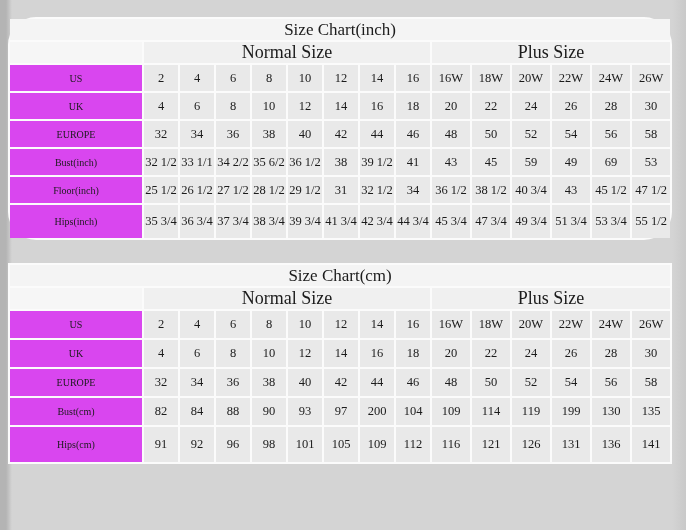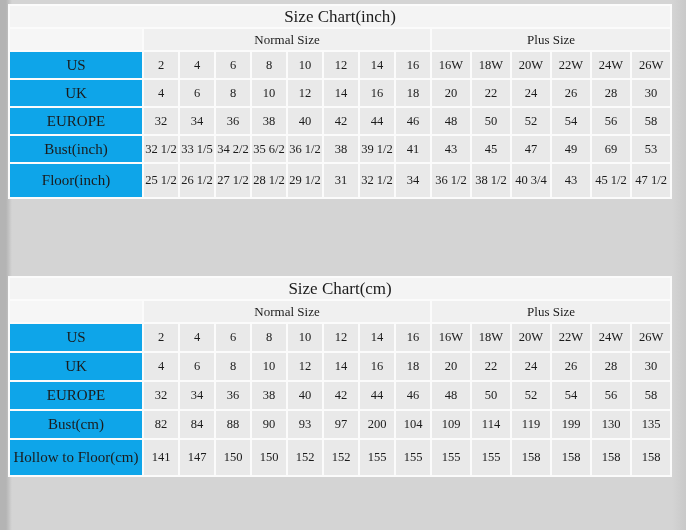--- a/index.html
+++ b/index.html
@@ -15,47 +15,47 @@
   }
   table.size-chart {
     position: absolute;
     left: 8px;
     width: 664px;
     table-layout: fixed;
     border-collapse: separate;
     border-spacing: 2px;
     background: #fbfbfb;
   }
-  #table-inch { top: 4px; }
-  #table-cm   { top: 276px; }
+  #table-inch { top: 17px; border-radius: 28px; }
+  #table-cm   { top: 263px; }
   col.c-label { width: 132px; }
   col.c-n     { width: 34px; }
   col.c-p     { width: 38px; }
   td {
     text-align: center;
     vertical-align: middle;
     color: #1b1b1b;
     white-space: nowrap;
     overflow: hidden;
     padding: 0;
   }
   .title-cell {
     background: #f4f4f4;
     font-size: 17px;
     height: 21px;
   }
   .group-empty-cell { background: #f6f6f6; height: 21px; }
   .group-cell {
     background: #f0f0f0;
-    font-size: 13px;
+    font-size: 18px;
     height: 21px;
   }
   .label-cell {
-    background: #0ea5e9;
-    font-size: 15px;
+    background: #d946ef;
+    font-size: 10px;
     height: 26px;
   }
   .data-cell {
     background: #e9e9e9;
     font-size: 12.5px;
   }
   #table-cm .label-cell { height: 27px; }
   tbody tr:last-child .label-cell,
   tbody tr:last-child .data-cell { height: 33px; }
   #table-cm tbody tr:last-child .label-cell,
@@ -142,30 +142,30 @@
           <td class="data-cell">48</td>
           <td class="data-cell">50</td>
           <td class="data-cell">52</td>
           <td class="data-cell">54</td>
           <td class="data-cell">56</td>
           <td class="data-cell">58</td>
         </tr>
         <tr>
           <td class="label-cell">Bust(inch)</td>
           <td class="data-cell">32 1/2</td>
-          <td class="data-cell">33 1/5</td>
+          <td class="data-cell">33 1/1</td>
           <td class="data-cell">34 2/2</td>
           <td class="data-cell">35 6/2</td>
           <td class="data-cell">36 1/2</td>
           <td class="data-cell">38</td>
           <td class="data-cell">39 1/2</td>
           <td class="data-cell">41</td>
           <td class="data-cell">43</td>
           <td class="data-cell">45</td>
-          <td class="data-cell">47</td>
+          <td class="data-cell">59</td>
           <td class="data-cell">49</td>
           <td class="data-cell">69</td>
           <td class="data-cell">53</td>
         </tr>
         <tr>
           <td class="label-cell">Floor(inch)</td>
           <td class="data-cell">25 1/2</td>
           <td class="data-cell">26 1/2</td>
           <td class="data-cell">27 1/2</td>
           <td class="data-cell">28 1/2</td>
@@ -173,20 +173,37 @@
           <td class="data-cell">31</td>
           <td class="data-cell">32 1/2</td>
           <td class="data-cell">34</td>
           <td class="data-cell">36 1/2</td>
           <td class="data-cell">38 1/2</td>
           <td class="data-cell">40 3/4</td>
           <td class="data-cell">43</td>
           <td class="data-cell">45 1/2</td>
           <td class="data-cell">47 1/2</td>
         </tr>
+        <tr>
+          <td class="label-cell">Hips(inch)</td>
+          <td class="data-cell">35 3/4</td>
+          <td class="data-cell">36 3/4</td>
+          <td class="data-cell">37 3/4</td>
+          <td class="data-cell">38 3/4</td>
+          <td class="data-cell">39 3/4</td>
+          <td class="data-cell">41 3/4</td>
+          <td class="data-cell">42 3/4</td>
+          <td class="data-cell">44 3/4</td>
+          <td class="data-cell">45 3/4</td>
+          <td class="data-cell">47 3/4</td>
+          <td class="data-cell">49 3/4</td>
+          <td class="data-cell">51 3/4</td>
+          <td class="data-cell">53 3/4</td>
+          <td class="data-cell">55 1/2</td>
+        </tr>
       </tbody>
   </table>
 
   <table id="table-cm" class="size-chart">
     <colgroup>
       <col class="c-label">
       <col class="c-n">
         <col class="c-n">
         <col class="c-n">
         <col class="c-n">
@@ -274,32 +291,32 @@
           <td class="data-cell">200</td>
           <td class="data-cell">104</td>
           <td class="data-cell">109</td>
           <td class="data-cell">114</td>
           <td class="data-cell">119</td>
           <td class="data-cell">199</td>
           <td class="data-cell">130</td>
           <td class="data-cell">135</td>
         </tr>
         <tr>
-          <td class="label-cell">Hollow to Floor(cm)</td>
+          <td class="label-cell">Hips(cm)</td>
+          <td class="data-cell">91</td>
+          <td class="data-cell">92</td>
+          <td class="data-cell">96</td>
+          <td class="data-cell">98</td>
+          <td class="data-cell">101</td>
+          <td class="data-cell">105</td>
+          <td class="data-cell">109</td>
+          <td class="data-cell">112</td>
+          <td class="data-cell">116</td>
+          <td class="data-cell">121</td>
+          <td class="data-cell">126</td>
+          <td class="data-cell">131</td>
+          <td class="data-cell">136</td>
           <td class="data-cell">141</td>
-          <td class="data-cell">147</td>
-          <td class="data-cell">150</td>
-          <td class="data-cell">150</td>
-          <td class="data-cell">152</td>
-          <td class="data-cell">152</td>
-          <td class="data-cell">155</td>
-          <td class="data-cell">155</td>
-          <td class="data-cell">155</td>
-          <td class="data-cell">155</td>
-          <td class="data-cell">158</td>
-          <td class="data-cell">158</td>
-          <td class="data-cell">158</td>
-          <td class="data-cell">158</td>
         </tr>
       </tbody>
   </table>
 
 </div>
 
 </body></html>

